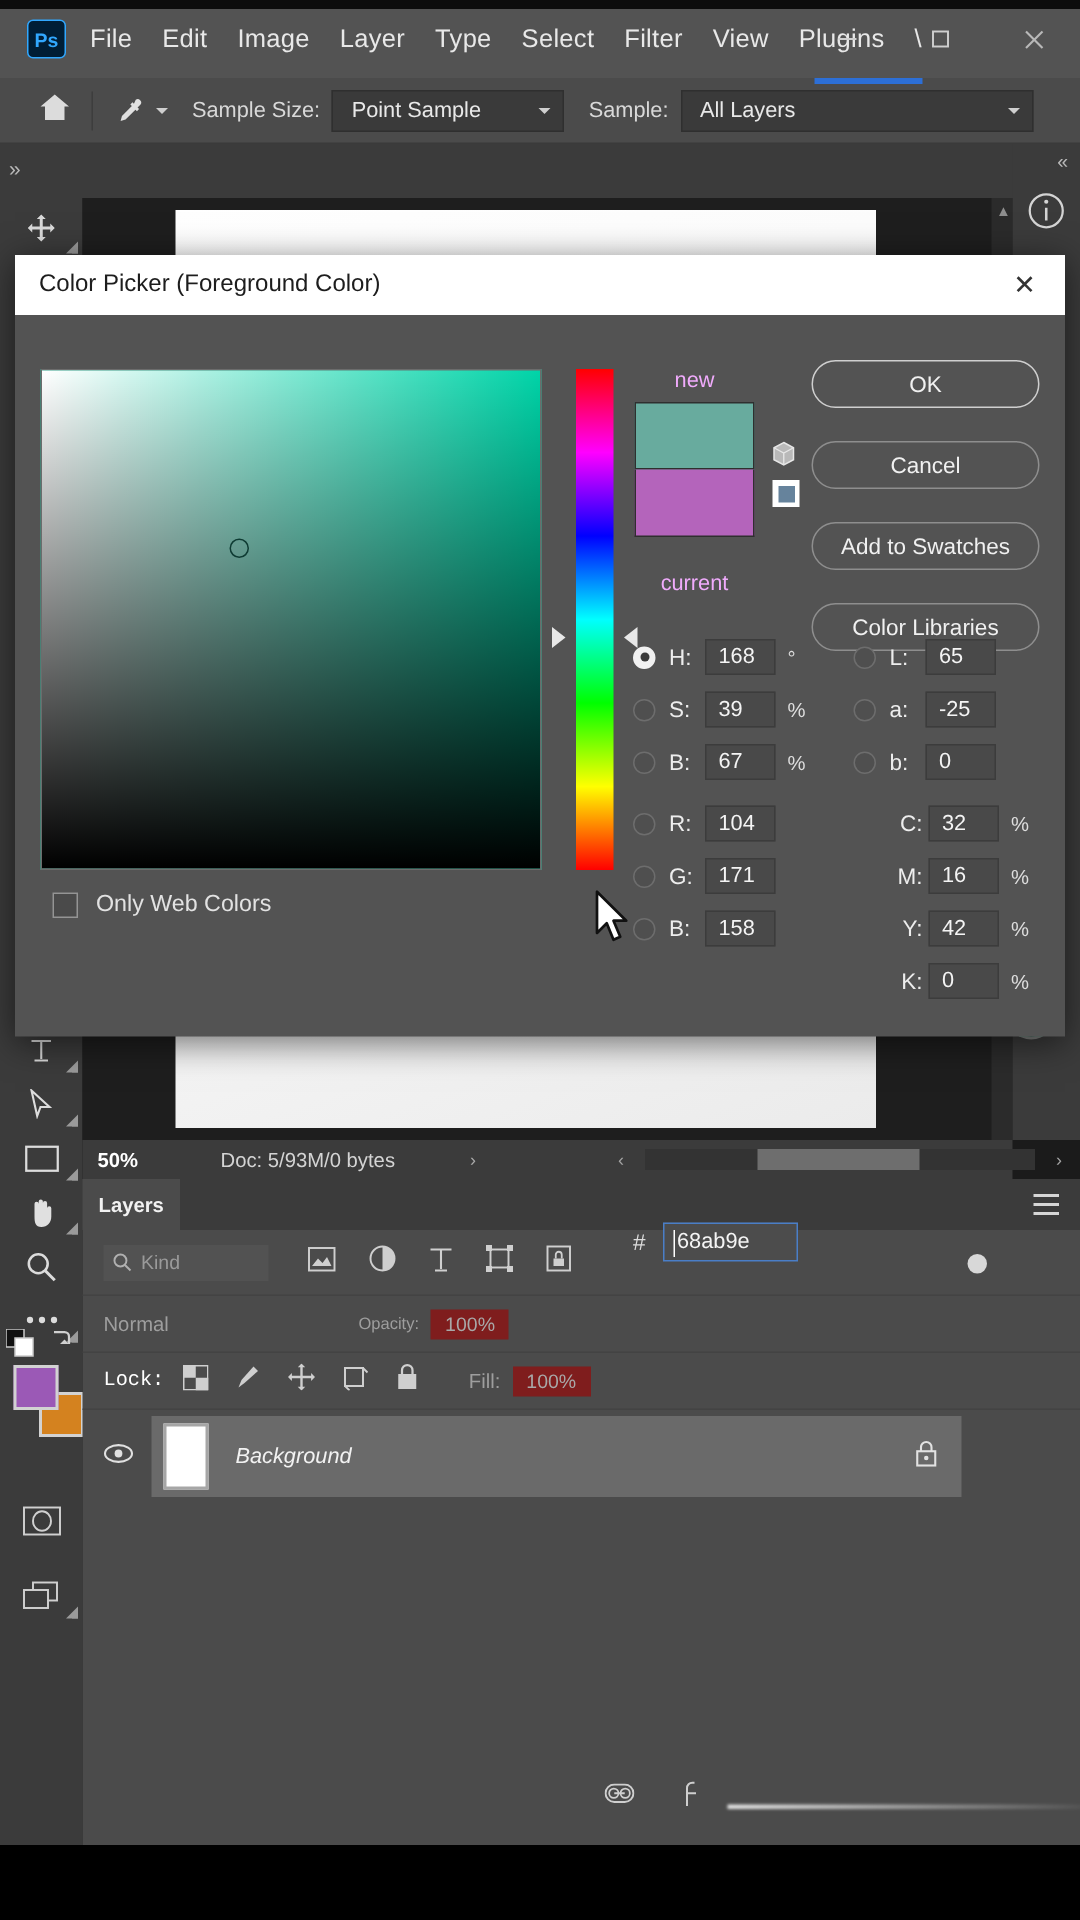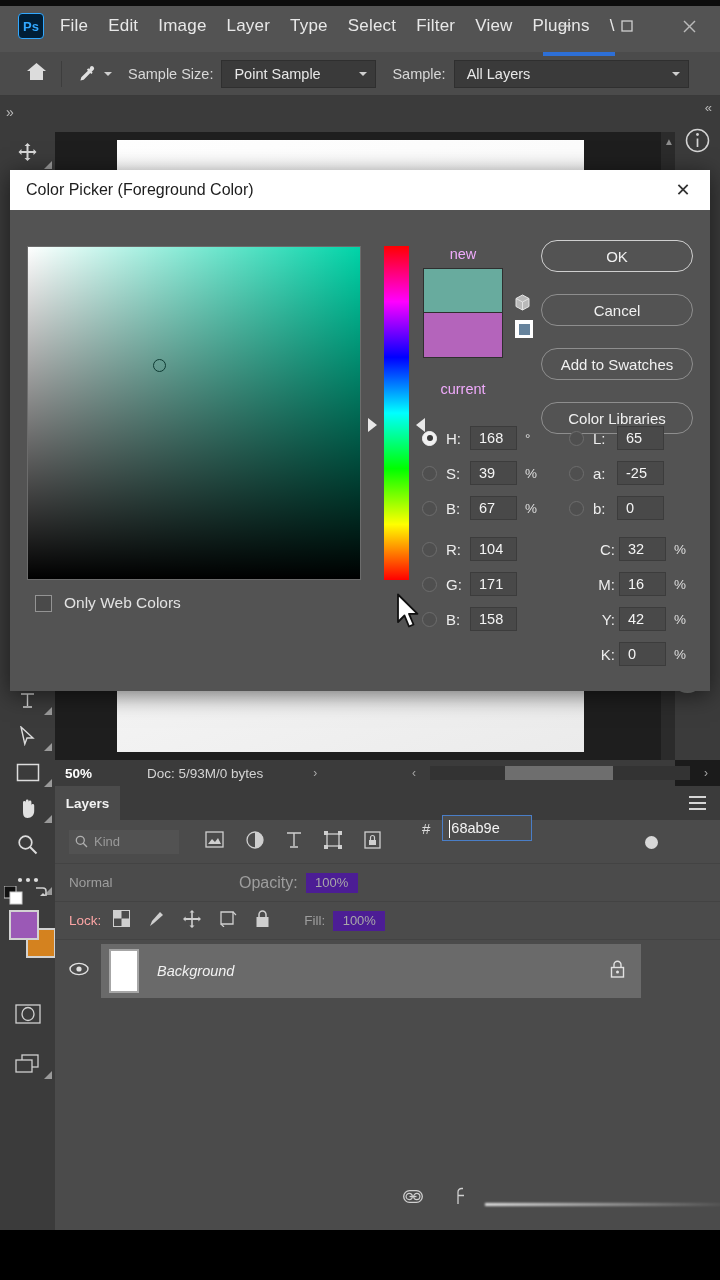--- a/index.html
+++ b/index.html
@@ -173,30 +173,30 @@
   .filter-icons { display:flex; align-items:center; gap:22px; margin-left:26px; color:#cfcfcf; }
   .filter-toggle {
     position:absolute; right:62px; top:16px; width:13px; height:13px;
     border-radius:50%; background:#d8d8d8;
   }
   .blend-row {
     position:absolute; left:0; top:78px; width:665px; height:38px;
     display:flex; align-items:center; border-bottom:1px solid #434343;
   }
   .blend-mode { margin-left:14px; color:#9e9e9e; font-size:13.5px; width:170px; }
-  .opacity-lbl { color:#9e9e9e; font-size:16px; }
+  .opacity-lbl { color:#9e9e9e; font-size:11px; }
   .opacity-val {
-    margin-left:8px; width:52px; height:20px; background:#4c1d95;
+    margin-left:8px; width:52px; height:20px; background:#7f1d1d;
     color:#a8a8a8; font-size:13px; display:flex; align-items:center; justify-content:center;
   }
   .lock-row {
     position:absolute; left:0; top:116px; width:665px; height:38px;
     display:flex; align-items:center; border-bottom:1px solid #434343;
   }
-  .lock-lbl { margin-left:14px; color:#fca5a5; font-size:13.5px; }
+  .lock-lbl { margin-left:14px; color:#ffffff; font-size:13.5px;font-family:Liberation Mono, monospace; }
   .lock-icons { display:flex; align-items:center; gap:18px; margin-left:12px; color:#cfcfcf; }
   .fill-lbl { color:#9e9e9e; font-size:13.5px; margin-left:34px; }
 
   .layer-row {
     position:absolute; left:0; top:154px; width:665px; height:62px;
     display:flex; align-items:center;
   }
   .eye { margin-left:14px; color:#e0e0e0; }
   .layer-card {
     margin-left:12px; width:540px; height:54px; background:#6a6a6a;

